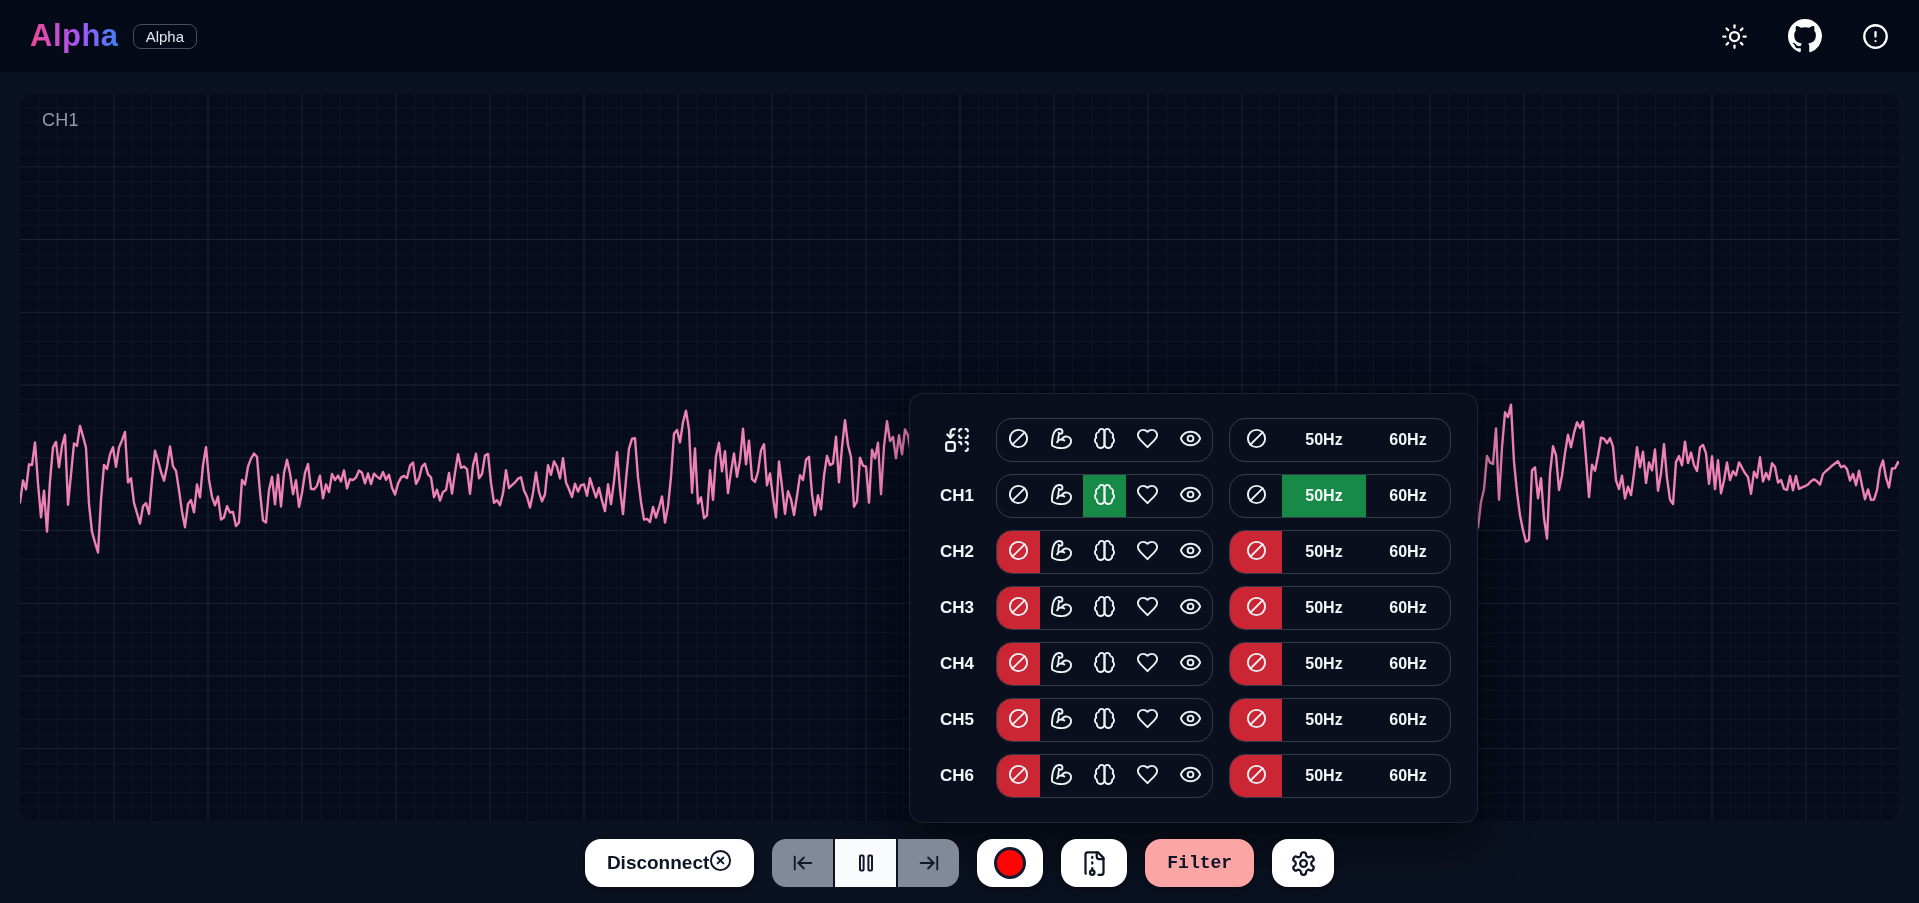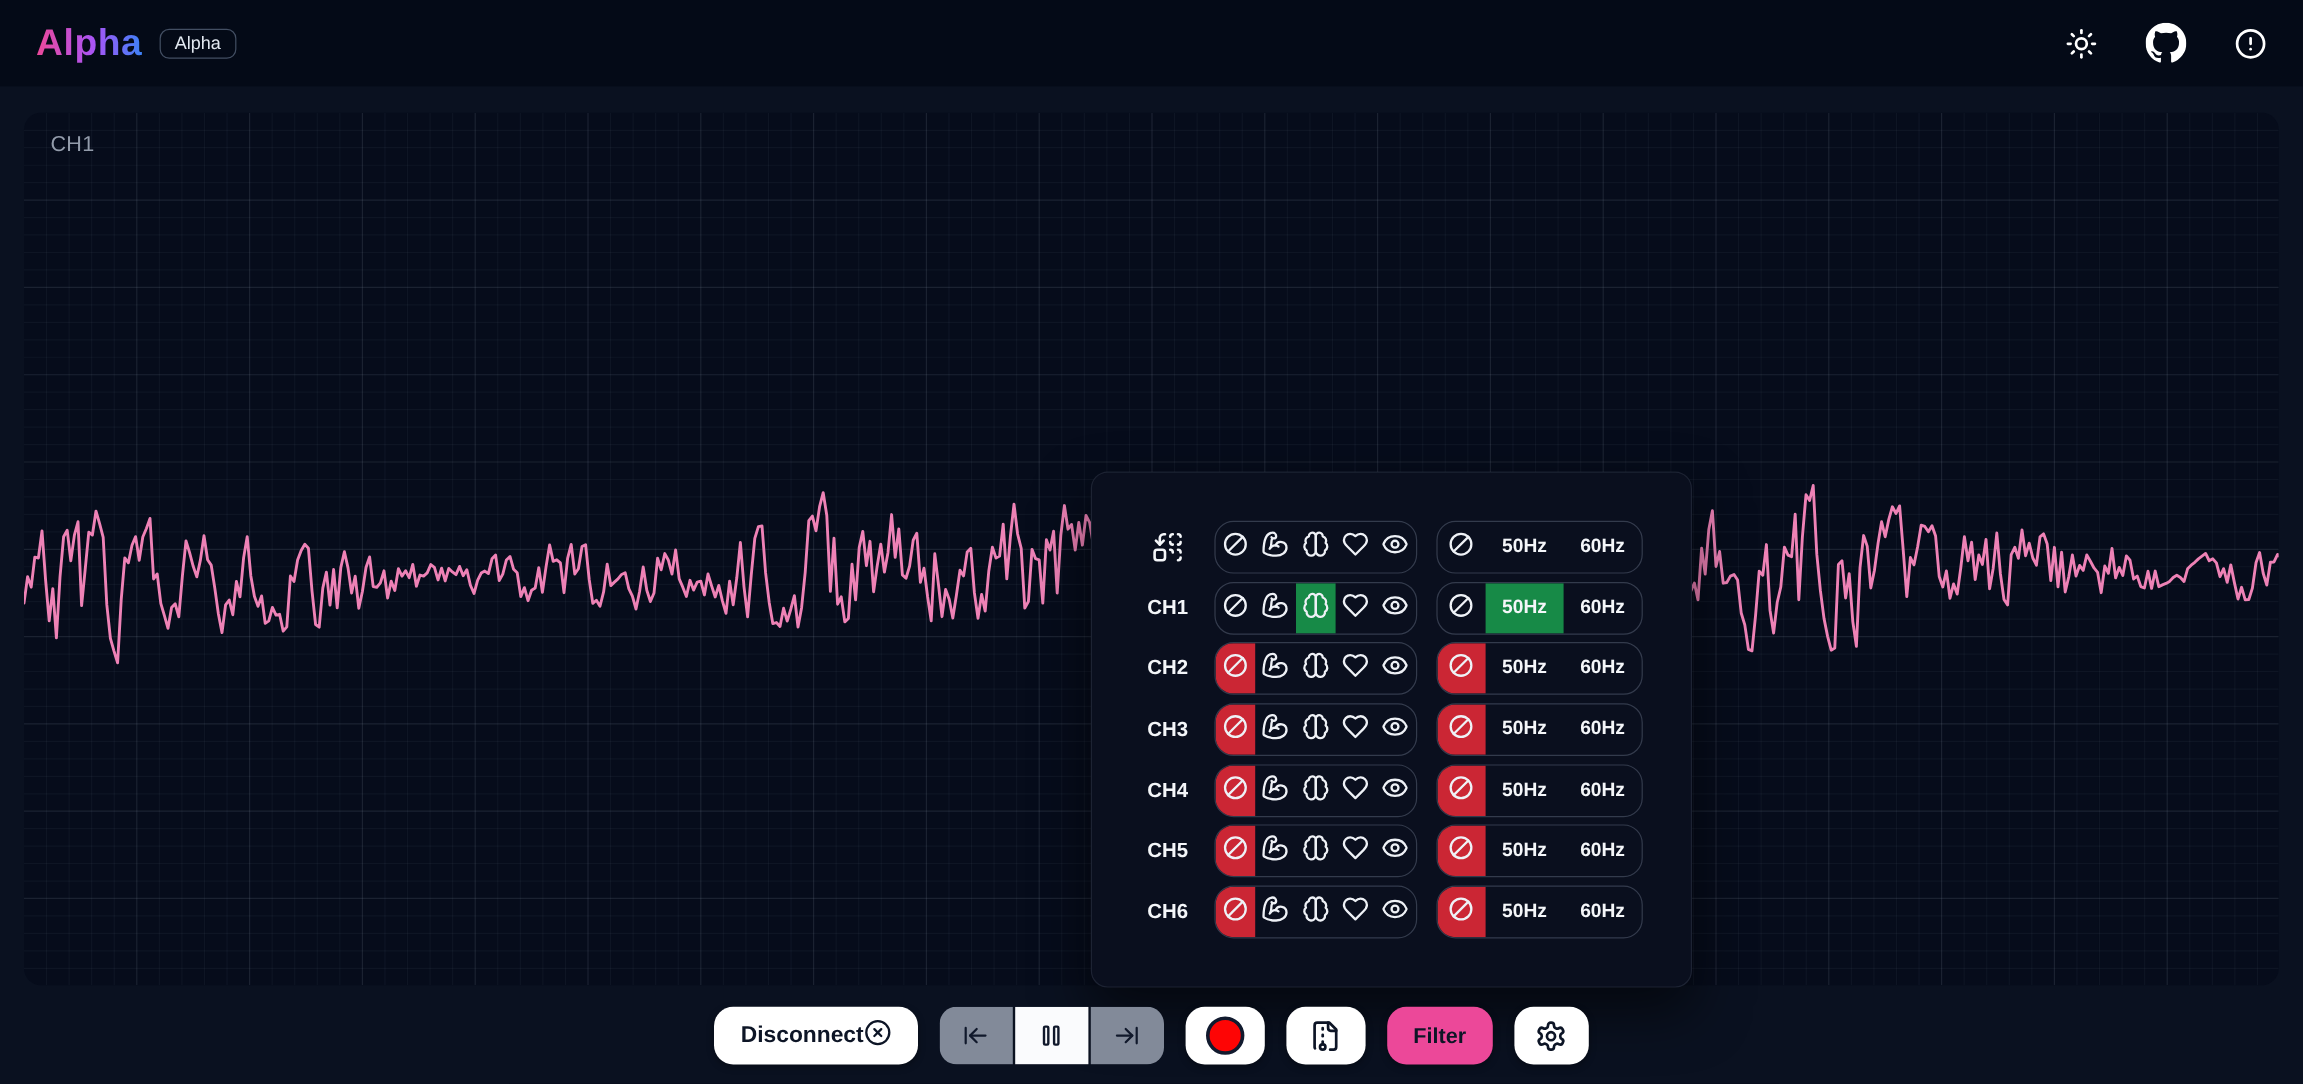--- a/index.html
+++ b/index.html
@@ -35,24 +35,24 @@
     background:#060c1b; border-radius:14px; overflow:hidden; z-index:1;
   }
   .chart svg.layer { position:absolute; left:0; top:0; }
   .ch-label {
     position:absolute; left:22px; top:16px; font-size:18px; color:#939cab;
     letter-spacing:.3px; z-index:3;
   }
 
   
   .panel {
-    position:absolute; left:909px; top:393px; width:501px; height:430px;
+    position:absolute; left:909px; top:393px; width:569px; height:430px;
     background:#0a0f1e; border:1px solid rgba(148,163,184,.14);
     border-radius:14px; box-shadow:0 20px 45px rgba(0,0,0,.55);
-    padding:40px; display:flex; flex-direction:column;
+    padding:24px; display:flex; flex-direction:column;
     justify-content:space-between; z-index:20;
   }
   .prow { display:flex; align-items:center; height:44px; }
   .prow-label {
     width:46px; min-width:46px; display:flex; align-items:center;
     justify-content:center; font-weight:bold; font-size:17px; color:#f4f6f9;
   }
   .pgroup {
     display:flex; height:44px; border:1px solid rgba(148,163,184,.30);
     border-radius:16px; overflow:hidden; margin-left:16px;
@@ -71,21 +71,21 @@
   .toolbar {
     position:absolute; left:0; right:0; bottom:16px; height:48px;
     display:flex; align-items:center; justify-content:center; gap:18px; z-index:25;
   }
   .tbtn {
     height:48px; border-radius:16px; background:#ffffff; color:#0d1526;
     display:flex; align-items:center; justify-content:center; cursor:pointer;
     box-shadow:0 2px 6px rgba(0,0,0,.35);
   }
   .tbtn.disconnect { padding:0 22px; gap:0; font-size:19px; font-weight:600; }
-  .tbtn.filter { padding:0 22px; font-size:18px; font-weight:600; background:#ec4899; }
+  .tbtn.filter { padding:0 22px; font-size:18px; font-weight:600; background:#fca5a5;font-family:Liberation Mono, monospace; }
   .tbtn.square { width:66px; }
   .tbtn.gearbtn { width:62px; }
   .nav-group {
     display:flex; gap:2px; border-radius:14px; overflow:hidden;
     background:#0a1120; height:48px;
   }
   .seg {
     width:61px; height:48px; display:flex; align-items:center;
     justify-content:center; background:#828a99; color:#10182b; cursor:pointer;
   }

